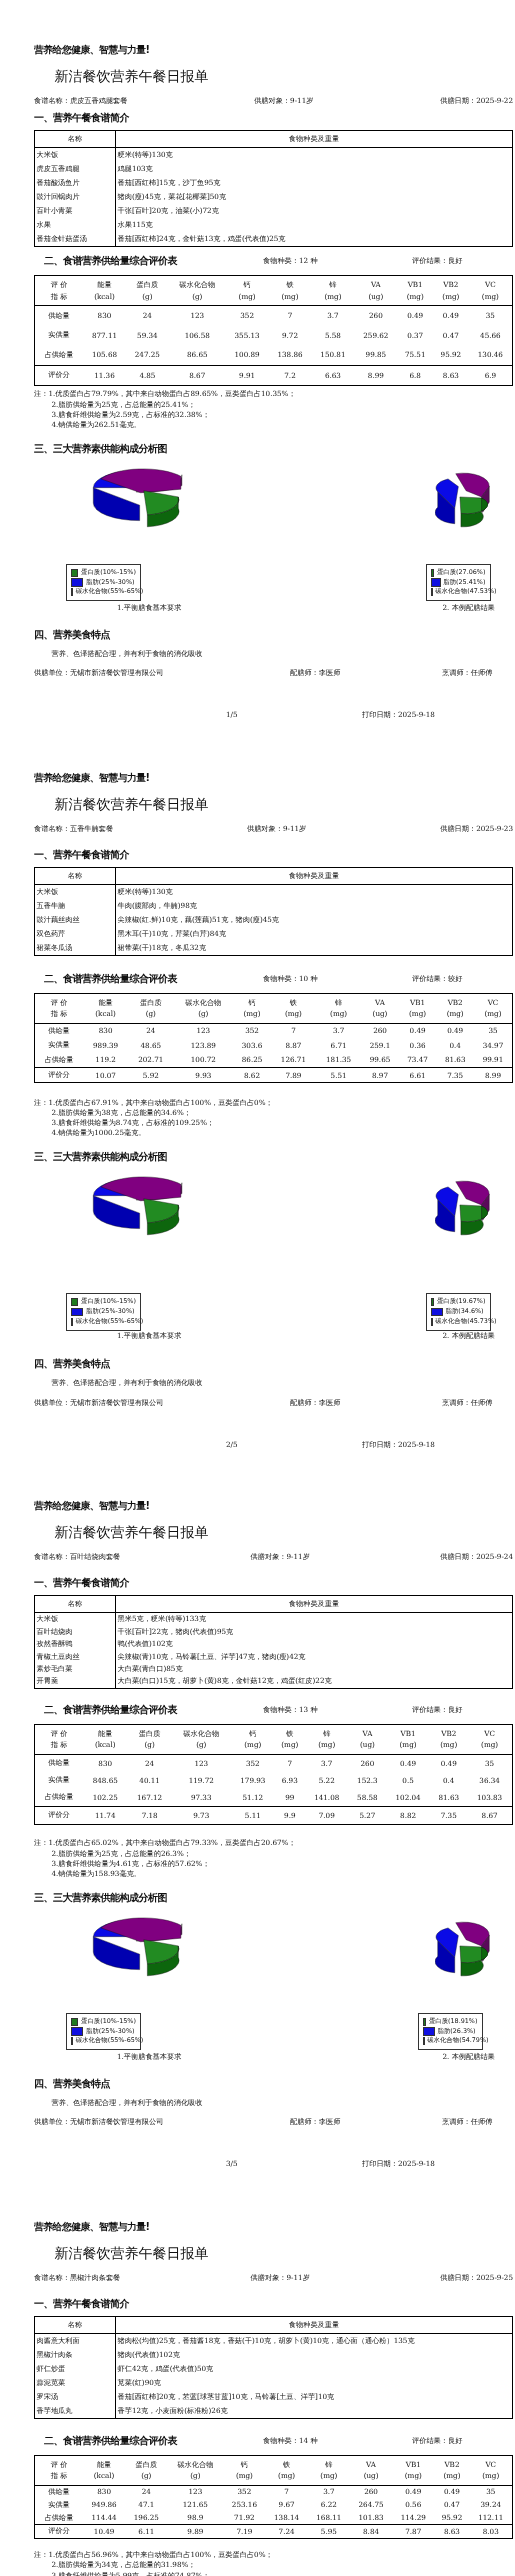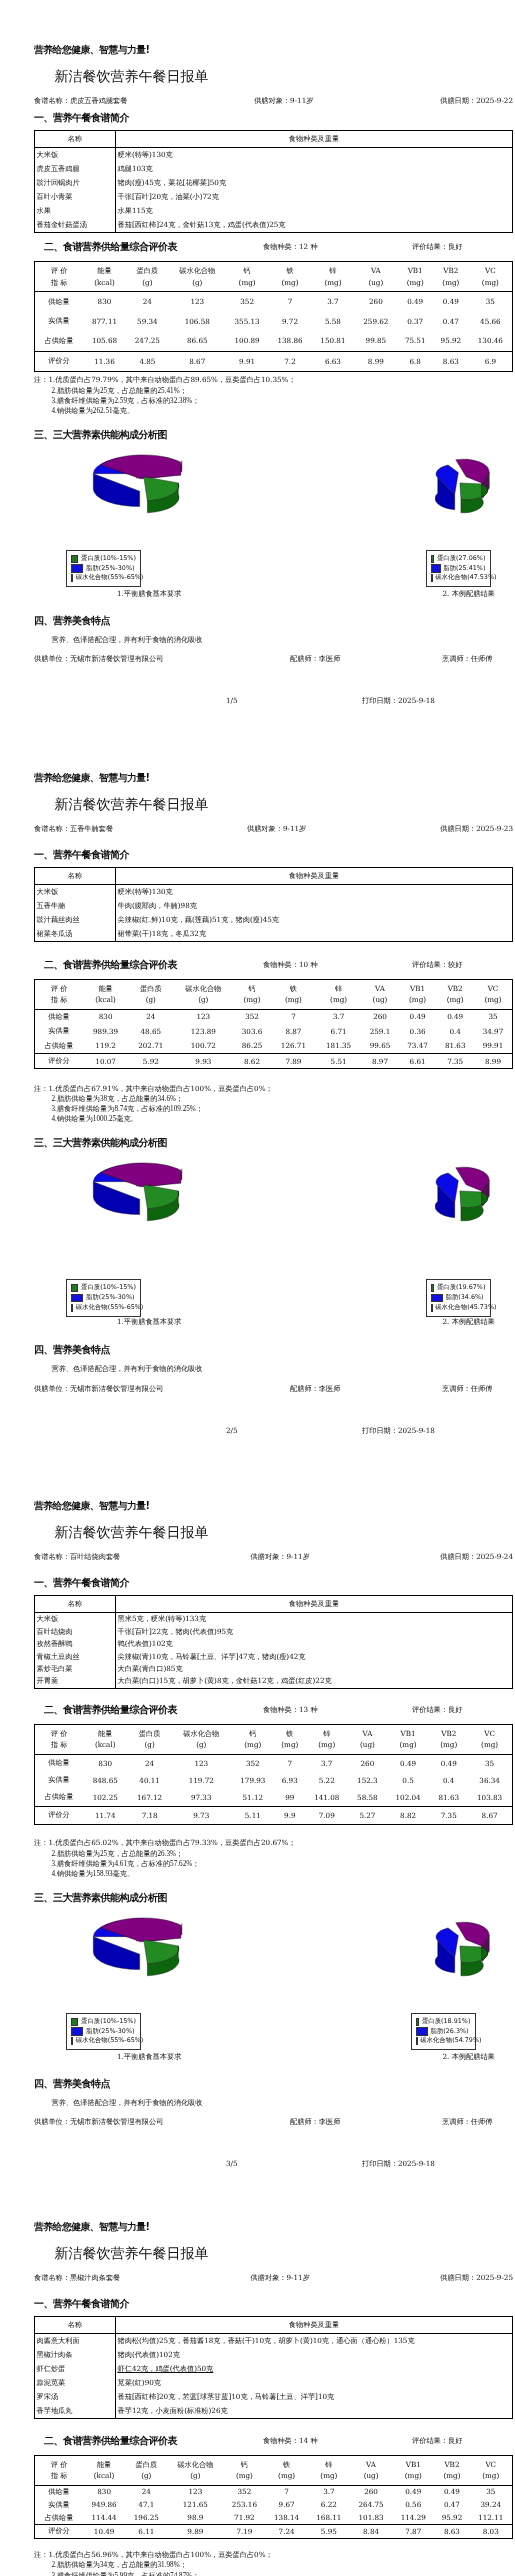--- a/index.html
+++ b/index.html
@@ -17,21 +17,21 @@
   .menu-table td.name { width: 77px; }
   .eval-head { display: flex; align-items: center; width: 479px; font-size: 7.2px; }
   .eval-head .section-h { width: 219px; margin-left: 10px; }
   .eval-head .kinds { width: 149px; }
   .eval-table { border: 1px solid #000; }
   .eval-table th { font-weight: normal; text-align: center; line-height: 11.3px; padding: 3.1px 0; border-bottom: 1px solid #000; }
   .eval-table td { text-align: center; }
   .eval-table tr.score td { border-top: 1px solid #000; }
   .eval-table td.rowlabel { width: 46px; }
   .notes { font-size: 7.2px; line-height: 10.3px; }
-  .notes .indent { padding-left: 17.5px; font-family: Liberation Serif, serif; }
+  .notes .indent { padding-left: 17.5px; }
   .charts { display: flex; width: 479px; }
   .chart { width: 240px; position: relative; }
   .pie { position: absolute; }
   .legend { position: absolute; border: 0.5px solid #333; background: #fff; font-family: "DejaVu Sans", "Liberation Sans", sans-serif; font-size: 6.4px; line-height: 9.8px; padding: 3.1px 4.1px; box-sizing: border-box; }
   .legend .row { display: flex; align-items: center; white-space: nowrap; }
   .swatch { display: inline-block; width: 10.3px; height: 6.2px; border: 0.5px solid #333; margin-right: 2.6px; }
   .caption { position: absolute; font-size: 7.2px; white-space: nowrap; }
   .feature { font-size: 7.2px; padding-left: 17.5px; }
   .footer { display: flex; width: 479px; font-size: 7.2px; align-items: center; }
   .footer .unit { width: 256px; }
@@ -62,20 +62,24 @@
       <tbody class="menu-body">
           <tr>
             <td class="name" style="height: 14px;">大米饭</td>
             <td style="height: 14px;">粳米(特等)130克</td>
           </tr>
           <tr>
             <td class="name" style="height: 14px;">虎皮五香鸡腿</td>
             <td style="height: 14px;">鸡腿103克</td>
           </tr>
           <tr>
+            <td class="name" style="height: 14px;">番茄酸汤鱼片</td>
+            <td style="height: 14px;">番茄[西红柿]15克，沙丁鱼95克</td>
+          </tr>
+          <tr>
             <td class="name" style="height: 14px;">豉汁回锅肉片</td>
             <td style="height: 14px;">猪肉(瘦)45克，菜花[花椰菜]50克</td>
           </tr>
           <tr>
             <td class="name" style="height: 14px;">百叶小青菜</td>
             <td style="height: 14px;">千张[百叶]20克，油菜(小)72克</td>
           </tr>
           <tr>
             <td class="name" style="height: 14px;">水果</td>
             <td style="height: 14px;">水果115克</td>
@@ -290,20 +294,24 @@
           </tr>
           <tr>
             <td class="name" style="height: 14px;">五香牛腩</td>
             <td style="height: 14px;">牛肉(腹部肉，牛腩)98克</td>
           </tr>
           <tr>
             <td class="name" style="height: 14px;">豉汁藕丝肉丝</td>
             <td style="height: 14px;">尖辣椒(红.鲜)10克，藕(莲藕)51克，猪肉(瘦)45克</td>
           </tr>
           <tr>
+            <td class="name" style="height: 14px;">双色药芹</td>
+            <td style="height: 14px;">黑木耳(干)10克，芹菜(白芹)84克</td>
+          </tr>
+          <tr>
             <td class="name" style="height: 14px;">裙菜冬瓜汤</td>
             <td style="height: 14px;">裙带菜(干)18克，冬瓜32克</td>
           </tr>
         </tbody>
     </table>
     <div class="eval-head sp-s2" style="margin-top: 15.5px;">
       <span class="section-h">二、食谱营养供给量综合评价表</span>
       <span class="kinds"><span>食物种类：</span><span>10</span><span> 种</span></span>
       <span><span>评价结果：</span><span>较好</span></span>
     </div>
@@ -670,21 +678,21 @@
       </div>
       <div class="chart">
         <svg class="pie" style="left:161px;top:10.3px" width="57" height="67" viewBox="0 0 110 130">
           <path d="M5 50 L5 80 A45 22 0 0 0 38 112 L38 82 Z" fill="#0000b0" stroke="#111" stroke-width="0.8"></path>
           <path d="M5 50 A45 20 0 0 1 25 25 L45 40 L38 82 Z" fill="#0a0ae6" stroke="#111" stroke-width="0.8"></path>
           <path d="M40 15 A50 25 0 0 1 105 40 L90 60 L60 48 Z" fill="#800080" stroke="#111" stroke-width="0.8"></path>
           <path d="M90 60 L105 40 L105 70 L92 90 Z" fill="#5a0a5a" stroke="#111" stroke-width="0.8"></path>
           <path d="M48 60 L90 62 A40 18 0 0 1 50 92 Z" fill="#228b22" stroke="#111" stroke-width="0.8"></path>
           <path d="M50 92 A40 18 0 0 0 90 62 L90 90 A40 20 0 0 1 50 118 Z" fill="#0d660d" stroke="#111" stroke-width="0.8"></path>
         </svg>
-        <div class="legend" style="left: 137px; top: 108px; width: 65px;">
+        <div class="legend" style="left: 144px; top: 108px; width: 65px;">
           <div class="row">
               <span class="swatch sw-protein" style="background: rgb(31, 122, 31);"></span>
               <span>蛋白质(18.91%)</span>
             </div>
           <div class="row">
               <span class="swatch sw-fat" style="background: rgb(16, 16, 224);"></span>
               <span>脂肪(26.3%)</span>
             </div>
           <div class="row">
               <span class="swatch sw-carbs" style="background: rgb(122, 10, 122);"></span>
@@ -727,21 +735,21 @@
           <tr>
             <td class="name" style="height: 14px;">肉酱意大利面</td>
             <td style="height: 14px;">猪肉松(均值)25克，番茄酱18克，香菇(干)10克，胡萝卜(黄)10克，通心面（通心粉）135克</td>
           </tr>
           <tr>
             <td class="name" style="height: 14px;">黑椒汁肉条</td>
             <td style="height: 14px;">猪肉(代表值)102克</td>
           </tr>
           <tr>
             <td class="name" style="height: 14px;">虾仁炒蛋</td>
-            <td style="height: 14px; text-decoration: underline;">虾仁42克，鸡蛋(代表值)50克</td>
+            <td style="height: 14px;">虾仁42克，鸡蛋(代表值)50克</td>
           </tr>
           <tr>
             <td class="name" style="height: 14px;">蒜泥苋菜</td>
             <td style="height: 14px;">苋菜(红)90克</td>
           </tr>
           <tr>
             <td class="name" style="height: 14px;">罗宋汤</td>
             <td style="height: 14px;">番茄[西红柿]20克，苤蓝[球茎甘蓝]10克，马铃薯[土豆、洋芋]10克</td>
           </tr>
           <tr>

